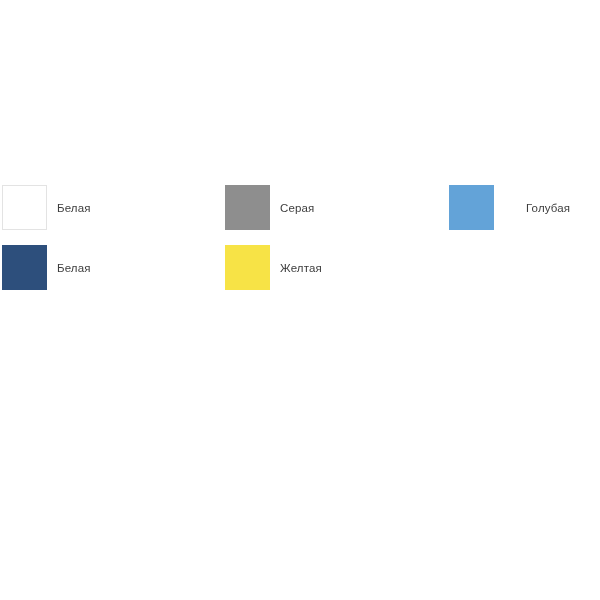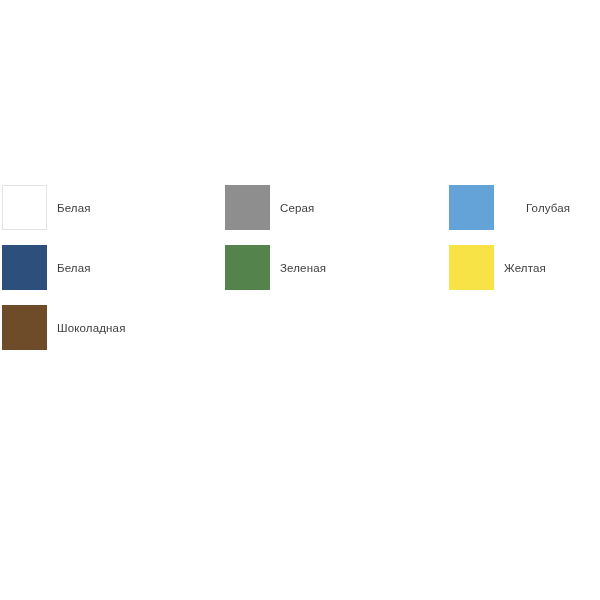--- a/index.html
+++ b/index.html
@@ -83,26 +83,18 @@
       </div>
       <div class="swatch-item">
         <div class="swatch-chip" style="background: rgb(99, 163, 216);"></div>
         <span class="swatch-label" style="color: rgb(61, 61, 61); margin-left: 32px;">Голубая</span>
       </div>
       <div class="swatch-item">
         <div class="swatch-chip" style="background: rgb(45, 79, 124);"></div>
         <span class="swatch-label" style="color: rgb(61, 61, 61);">Белая</span>
       </div>
       <div class="swatch-item">
-        <div class="swatch-chip" style="background: rgb(84, 131, 76);"></div>
-        <span class="swatch-label" style="color: rgb(61, 61, 61);">Зеленая</span>
-      </div>
-      <div class="swatch-item">
         <div class="swatch-chip" style="background: rgb(247, 227, 70);"></div>
         <span class="swatch-label" style="color: rgb(61, 61, 61);">Желтая</span>
-      </div>
-      <div class="swatch-item">
-        <div class="swatch-chip" style="background: rgb(110, 76, 42);"></div>
-        <span class="swatch-label" style="color: rgb(61, 61, 61);">Шоколадная</span>
       </div>
       <div class="swatch-item empty"></div>
     </div>
 </div>
 
 </body></html>

